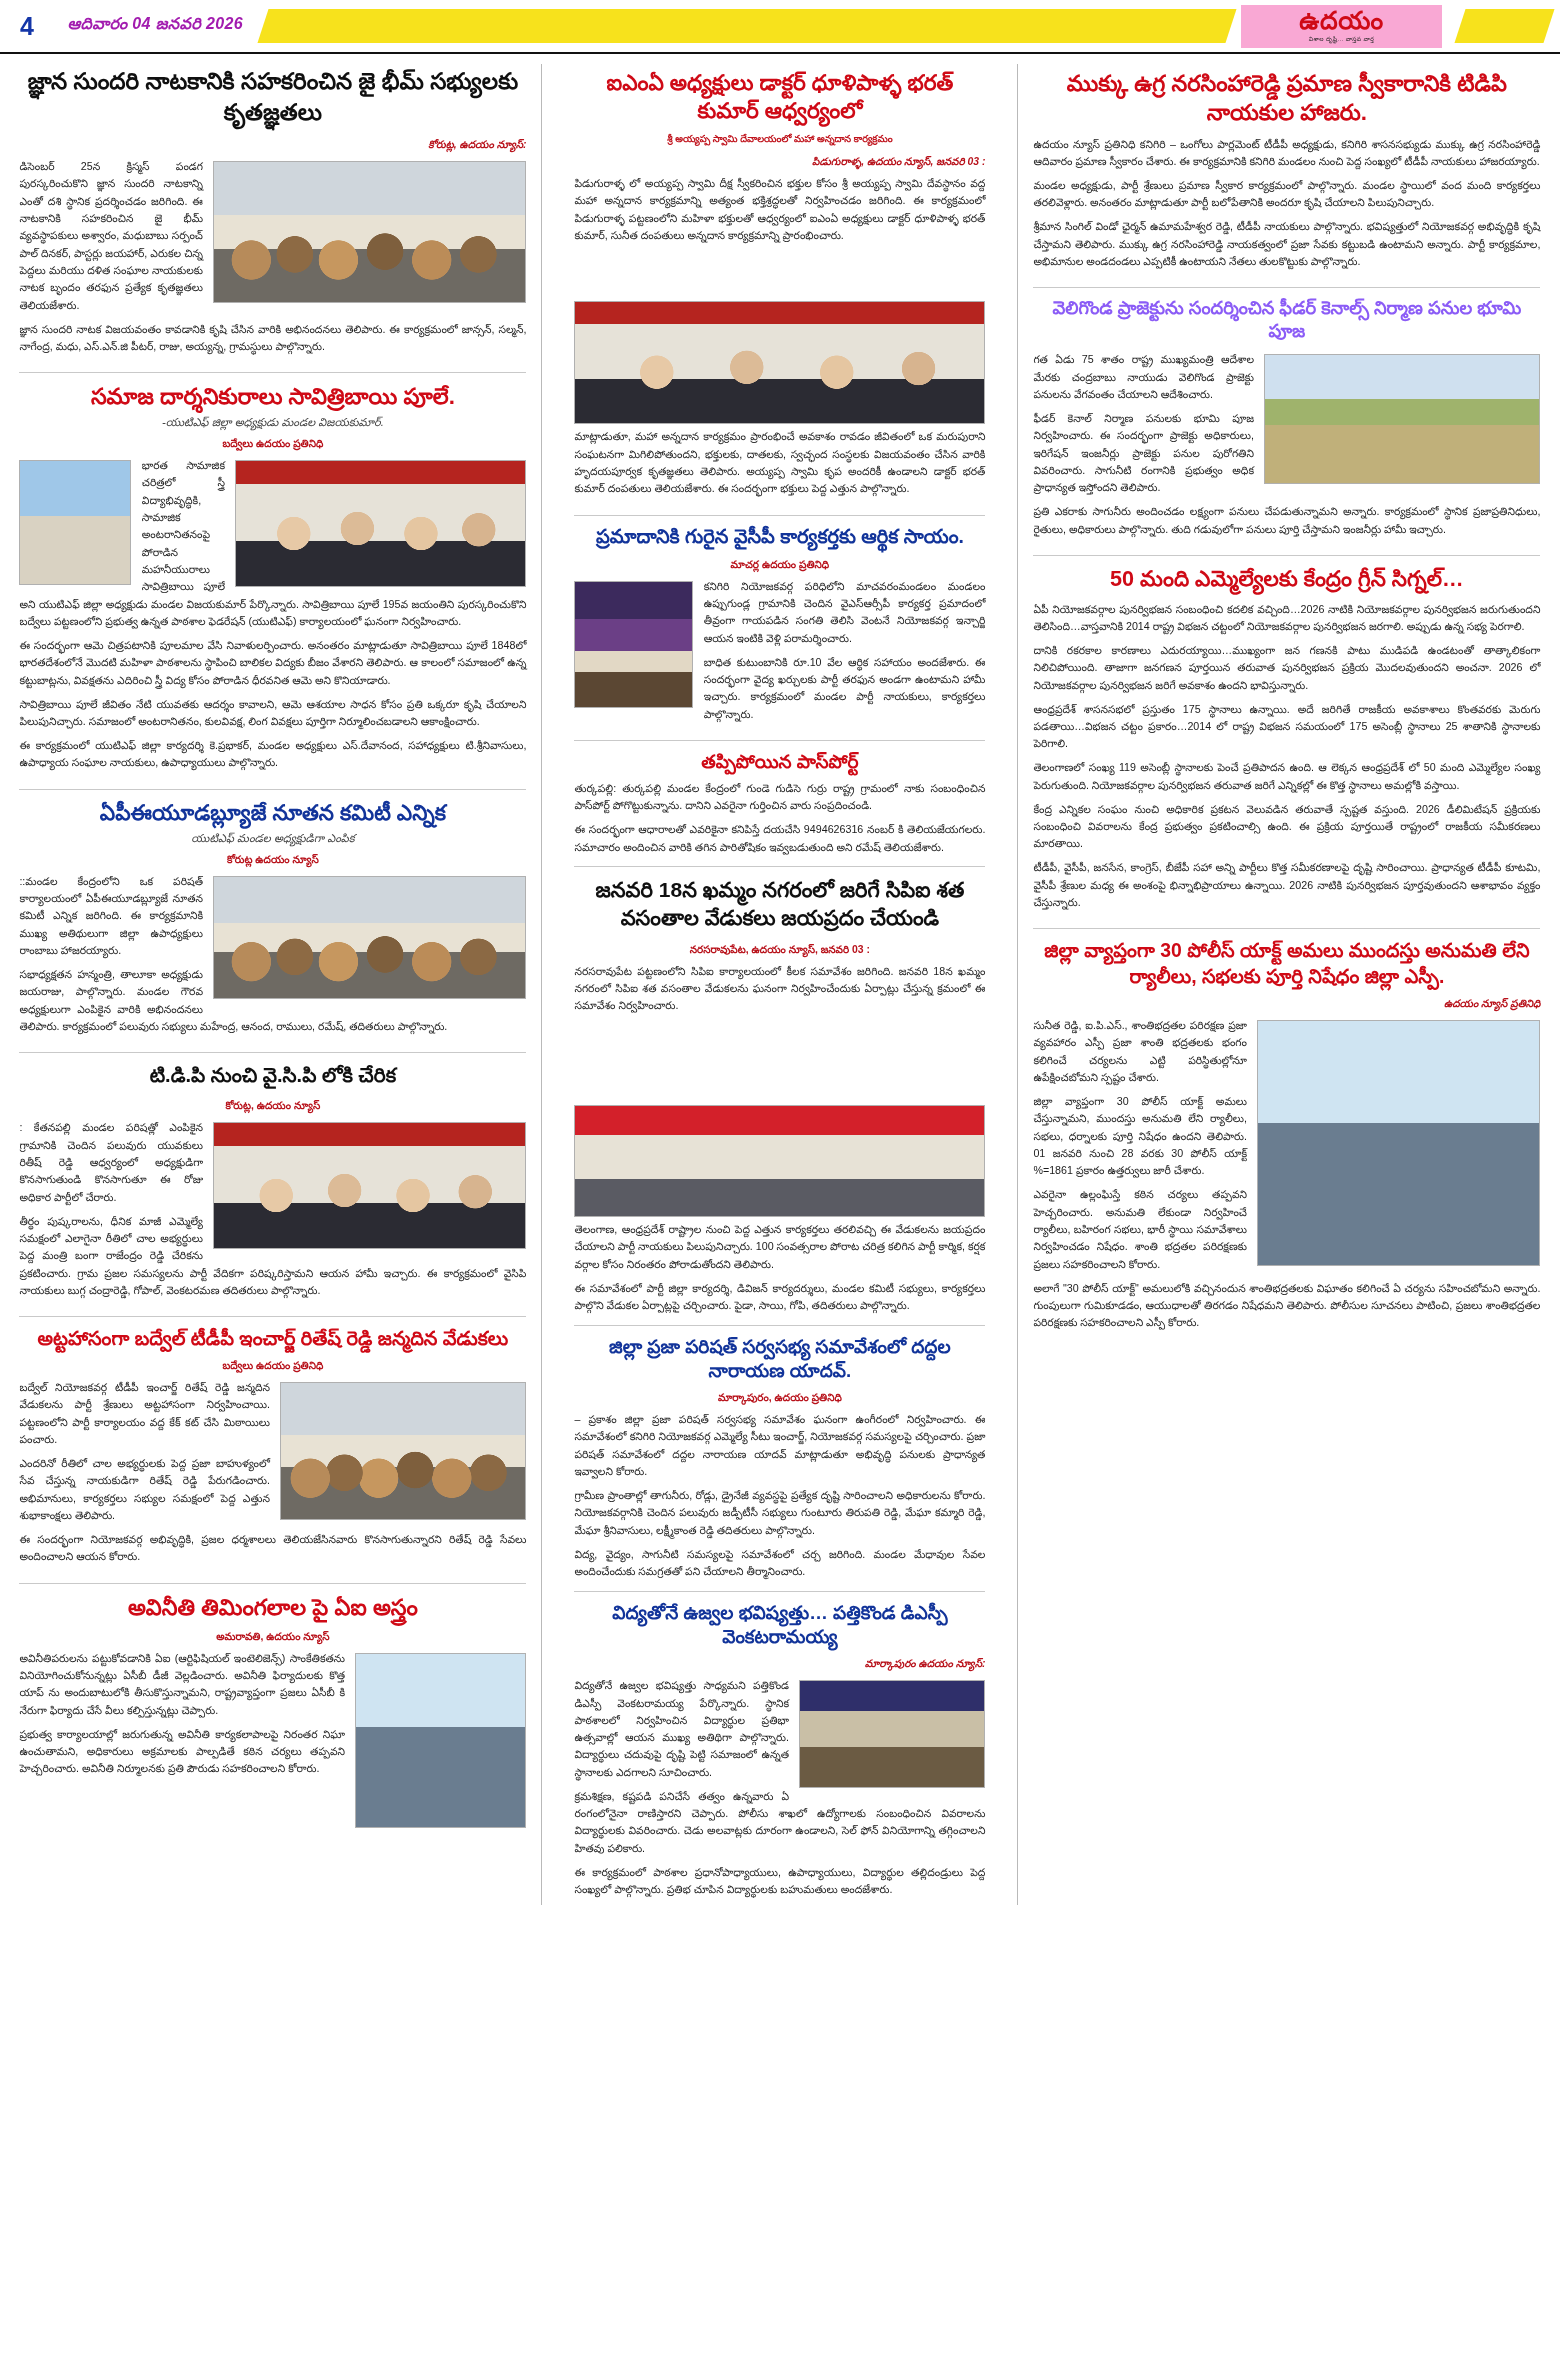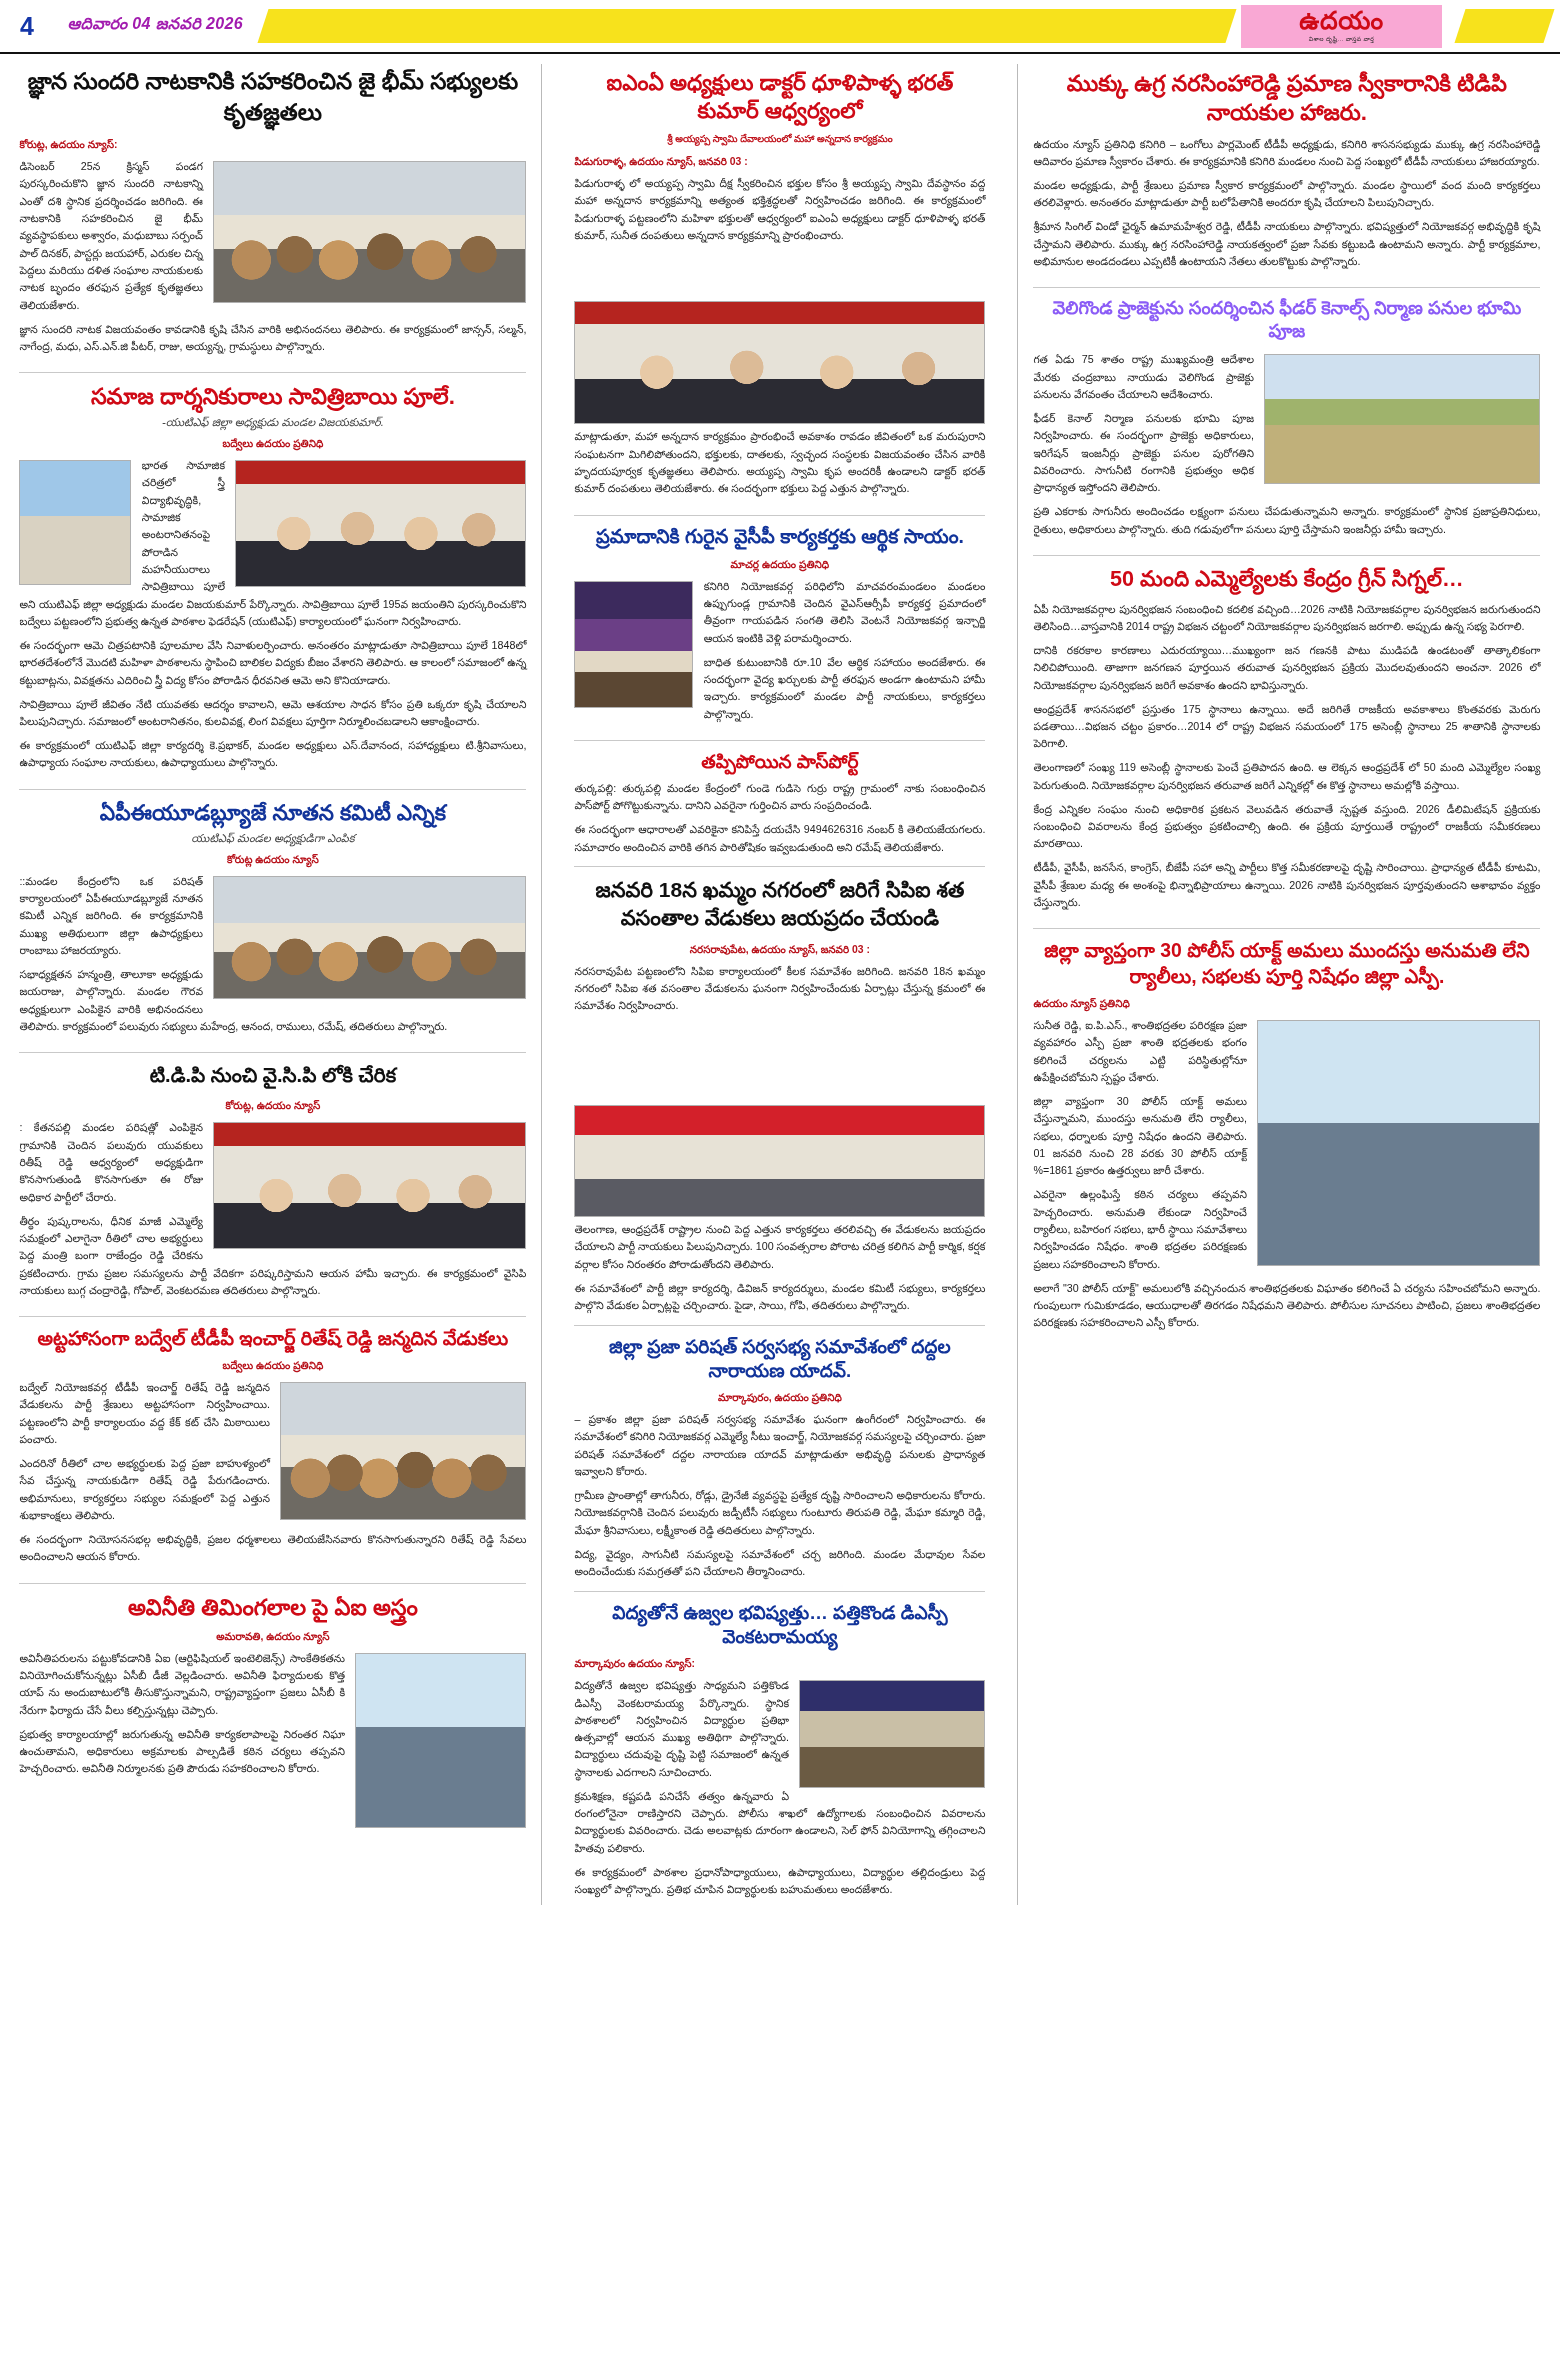--- a/index.html
+++ b/index.html
@@ -141,21 +141,21 @@
     margin: -3px 0 6px 0;
   }
   .byline {
     font-size: 10.4px;
     color: #b8121b;
     text-align: center;
     font-weight: bold;
     line-height: 1.35;
     margin: 3px 0 6px 0;
   }
-  .byline.left { text-align: left; }
+  .byline.left { text-align: right; font-style: italic; }
   p.body {
     font-size: 10.7px;
     line-height: 1.62;
     color: #1b1b1b;
     text-align: justify;
     margin: 0 0 6.7px 0;
     hyphens: auto;
   }
   .rule {
     height: 0.7px;
@@ -309,21 +309,21 @@
 
       <div>
         <h2 class="hl-red" style="font-size:19.4px;">అట్టహాసంగా బద్వేల్ టీడీపీ ఇంచార్జ్ రితేష్ రెడ్డి జన్మదిన వేడుకలు</h2>
         <div class="byline">బద్వేలు ఉదయం ప్రతినిధి</div>
         <div class="clearfix">
           <div class="float-right">
             <div class="photo ph-crowd" style="width:246px;height:138px;"></div>
           </div>
           <p class="body">బద్వేల్ నియోజకవర్గ టీడీపీ ఇంచార్జ్ రితేష్ రెడ్డి జన్మదిన వేడుకలను పార్టీ శ్రేణులు అట్టహాసంగా నిర్వహించాయి. పట్టణంలోని పార్టీ కార్యాలయం వద్ద కేక్ కట్ చేసి మిఠాయిలు పంచారు.</p>
           <p class="body">ఎందరినో రీతిలో చాల అభ్యర్థులకు పెద్ద ప్రజా బాహుళ్యంలో సేవ చేస్తున్న నాయకుడిగా రితేష్ రెడ్డి పేరుగడించారు. అభిమానులు, కార్యకర్తలు సభ్యుల సమక్షంలో పెద్ద ఎత్తున శుభాకాంక్షలు తెలిపారు.</p>
-          <p class="body">ఈ సందర్భంగా నియోసనసభల్గ అభివృద్ధికి, ప్రజల ధర్మశాలలు తెలియజేసినవారు కొనసాగుతున్నారని రితేష్ రెడ్డి సేవలు అందించాలని ఆయన కోరారు.</p>
+          <p class="body">ఈ సందర్భంగా నియోజకవర్గ అభివృద్ధికి, ప్రజల ధర్మశాలలు తెలియజేసినవారు కొనసాగుతున్నారని రితేష్ రెడ్డి సేవలు అందించాలని ఆయన కోరారు.</p>
         </div>
       </div>
 
       <div class="rule"></div>
 
       <div>
         <h2 class="hl-red" style="font-size:22.4px;">అవినీతి తిమింగలాల పై ఏఐ అస్త్రం</h2>
         <div class="byline">అమరావతి, ఉదయం న్యూస్</div>
         <div class="clearfix">
           <div class="float-right">

